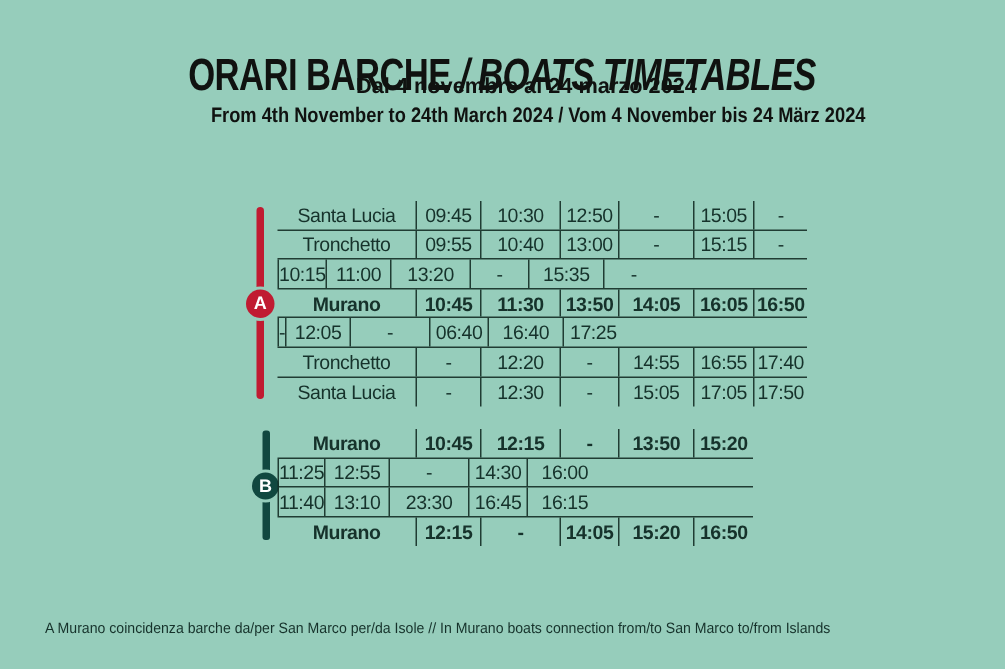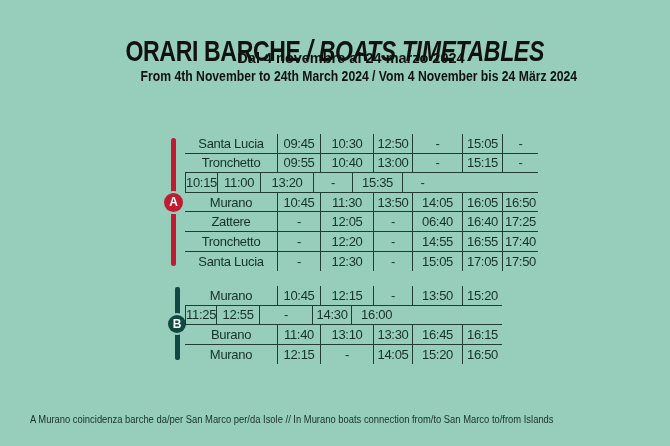--- a/index.html
+++ b/index.html
@@ -41,21 +41,21 @@
   .cell{display:flex;align-items:center;justify-content:center;height:100%;box-sizing:border-box;
         font-size:13px;letter-spacing:-0.3px;white-space:nowrap;}
   .cell.station{width:92px;}
   .cell.time{border-left:1px solid var(--line,rgba(19,44,37,0.9));}
   .tt-row .cell:nth-child(2){width:43px;}
   .tt-row .cell:nth-child(3){width:53px;}
   .tt-row .cell:nth-child(4){width:39px;}
   .tt-row .cell:nth-child(5){width:50px;}
   .tt-row .cell:nth-child(6){width:40px;}
   .tt-row .cell:nth-child(7){width:36px;}
-  .tt-row.bold .cell{font-weight:400;}
+  .tt-row.bold .cell{font-weight:700;}
 
   
   .footer-note{
     position:absolute;left:30px;top:414px;
     font-size:10px;color:var(--ink,#16322b);white-space:nowrap;
     transform:scaleX(0.94);transform-origin:0 50%;letter-spacing:0;
   }
 </style>
 </head>
 <body>
@@ -105,21 +105,20 @@
       <div class="tt-row bold">
         <span class="cell station">Murano</span>
         <span class="cell time">10:45</span>
         <span class="cell time">11:30</span>
         <span class="cell time">13:50</span>
         <span class="cell time">14:05</span>
         <span class="cell time">16:05</span>
         <span class="cell time">16:50</span>
       </div>
       <div class="tt-row">
-        <span class="cell station">Zattere</span>
         <span class="cell time">-</span>
         <span class="cell time">12:05</span>
         <span class="cell time">-</span>
         <span class="cell time">06:40</span>
         <span class="cell time">16:40</span>
         <span class="cell time">17:25</span>
       </div>
       <div class="tt-row">
         <span class="cell station">Tronchetto</span>
         <span class="cell time">-</span>
@@ -152,24 +151,23 @@
         <span class="cell time">15:20</span>
       </div>
       <div class="tt-row">
         <span class="cell time">11:25</span>
         <span class="cell time">12:55</span>
         <span class="cell time">-</span>
         <span class="cell time">14:30</span>
         <span class="cell time">16:00</span>
       </div>
       <div class="tt-row">
-        <span class="cell station">Burano</span>
         <span class="cell time">11:40</span>
         <span class="cell time">13:10</span>
-        <span class="cell time">13:30</span>
+        <span class="cell time">23:30</span>
         <span class="cell time">16:45</span>
         <span class="cell time">16:15</span>
       </div>
       <div class="tt-row bold">
         <span class="cell station">Murano</span>
         <span class="cell time">12:15</span>
         <span class="cell time">-</span>
         <span class="cell time">14:05</span>
         <span class="cell time">15:20</span>
         <span class="cell time">16:50</span>

